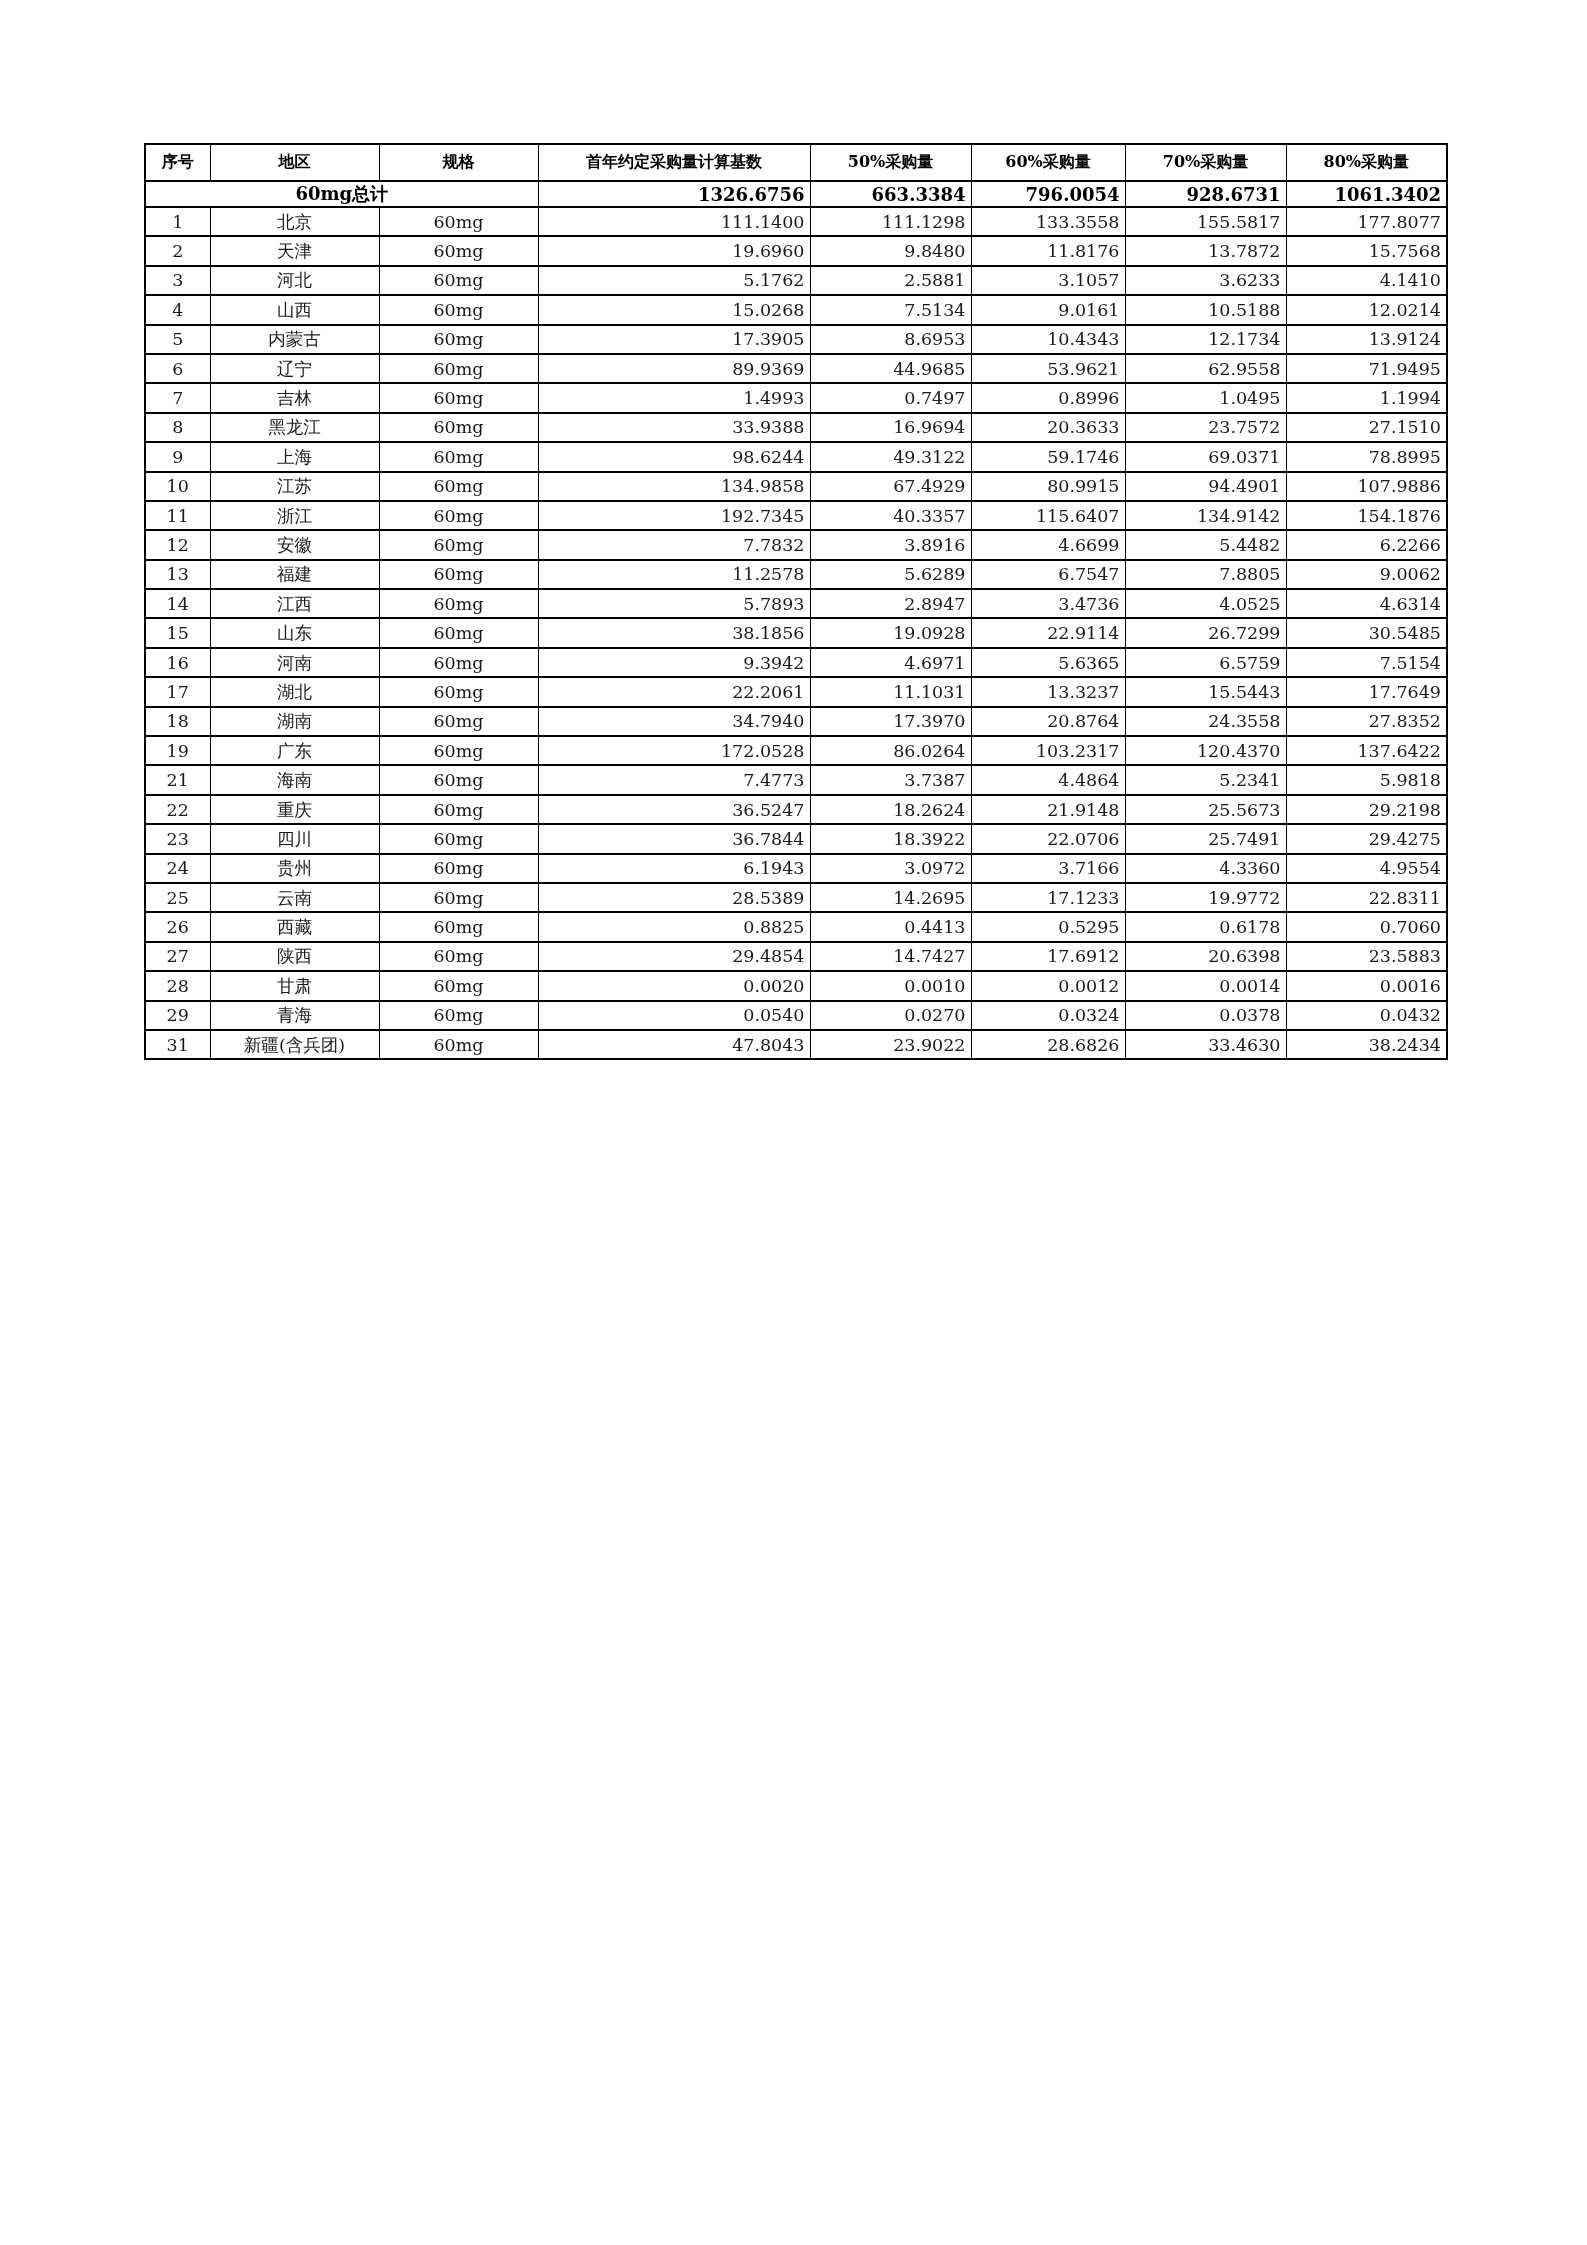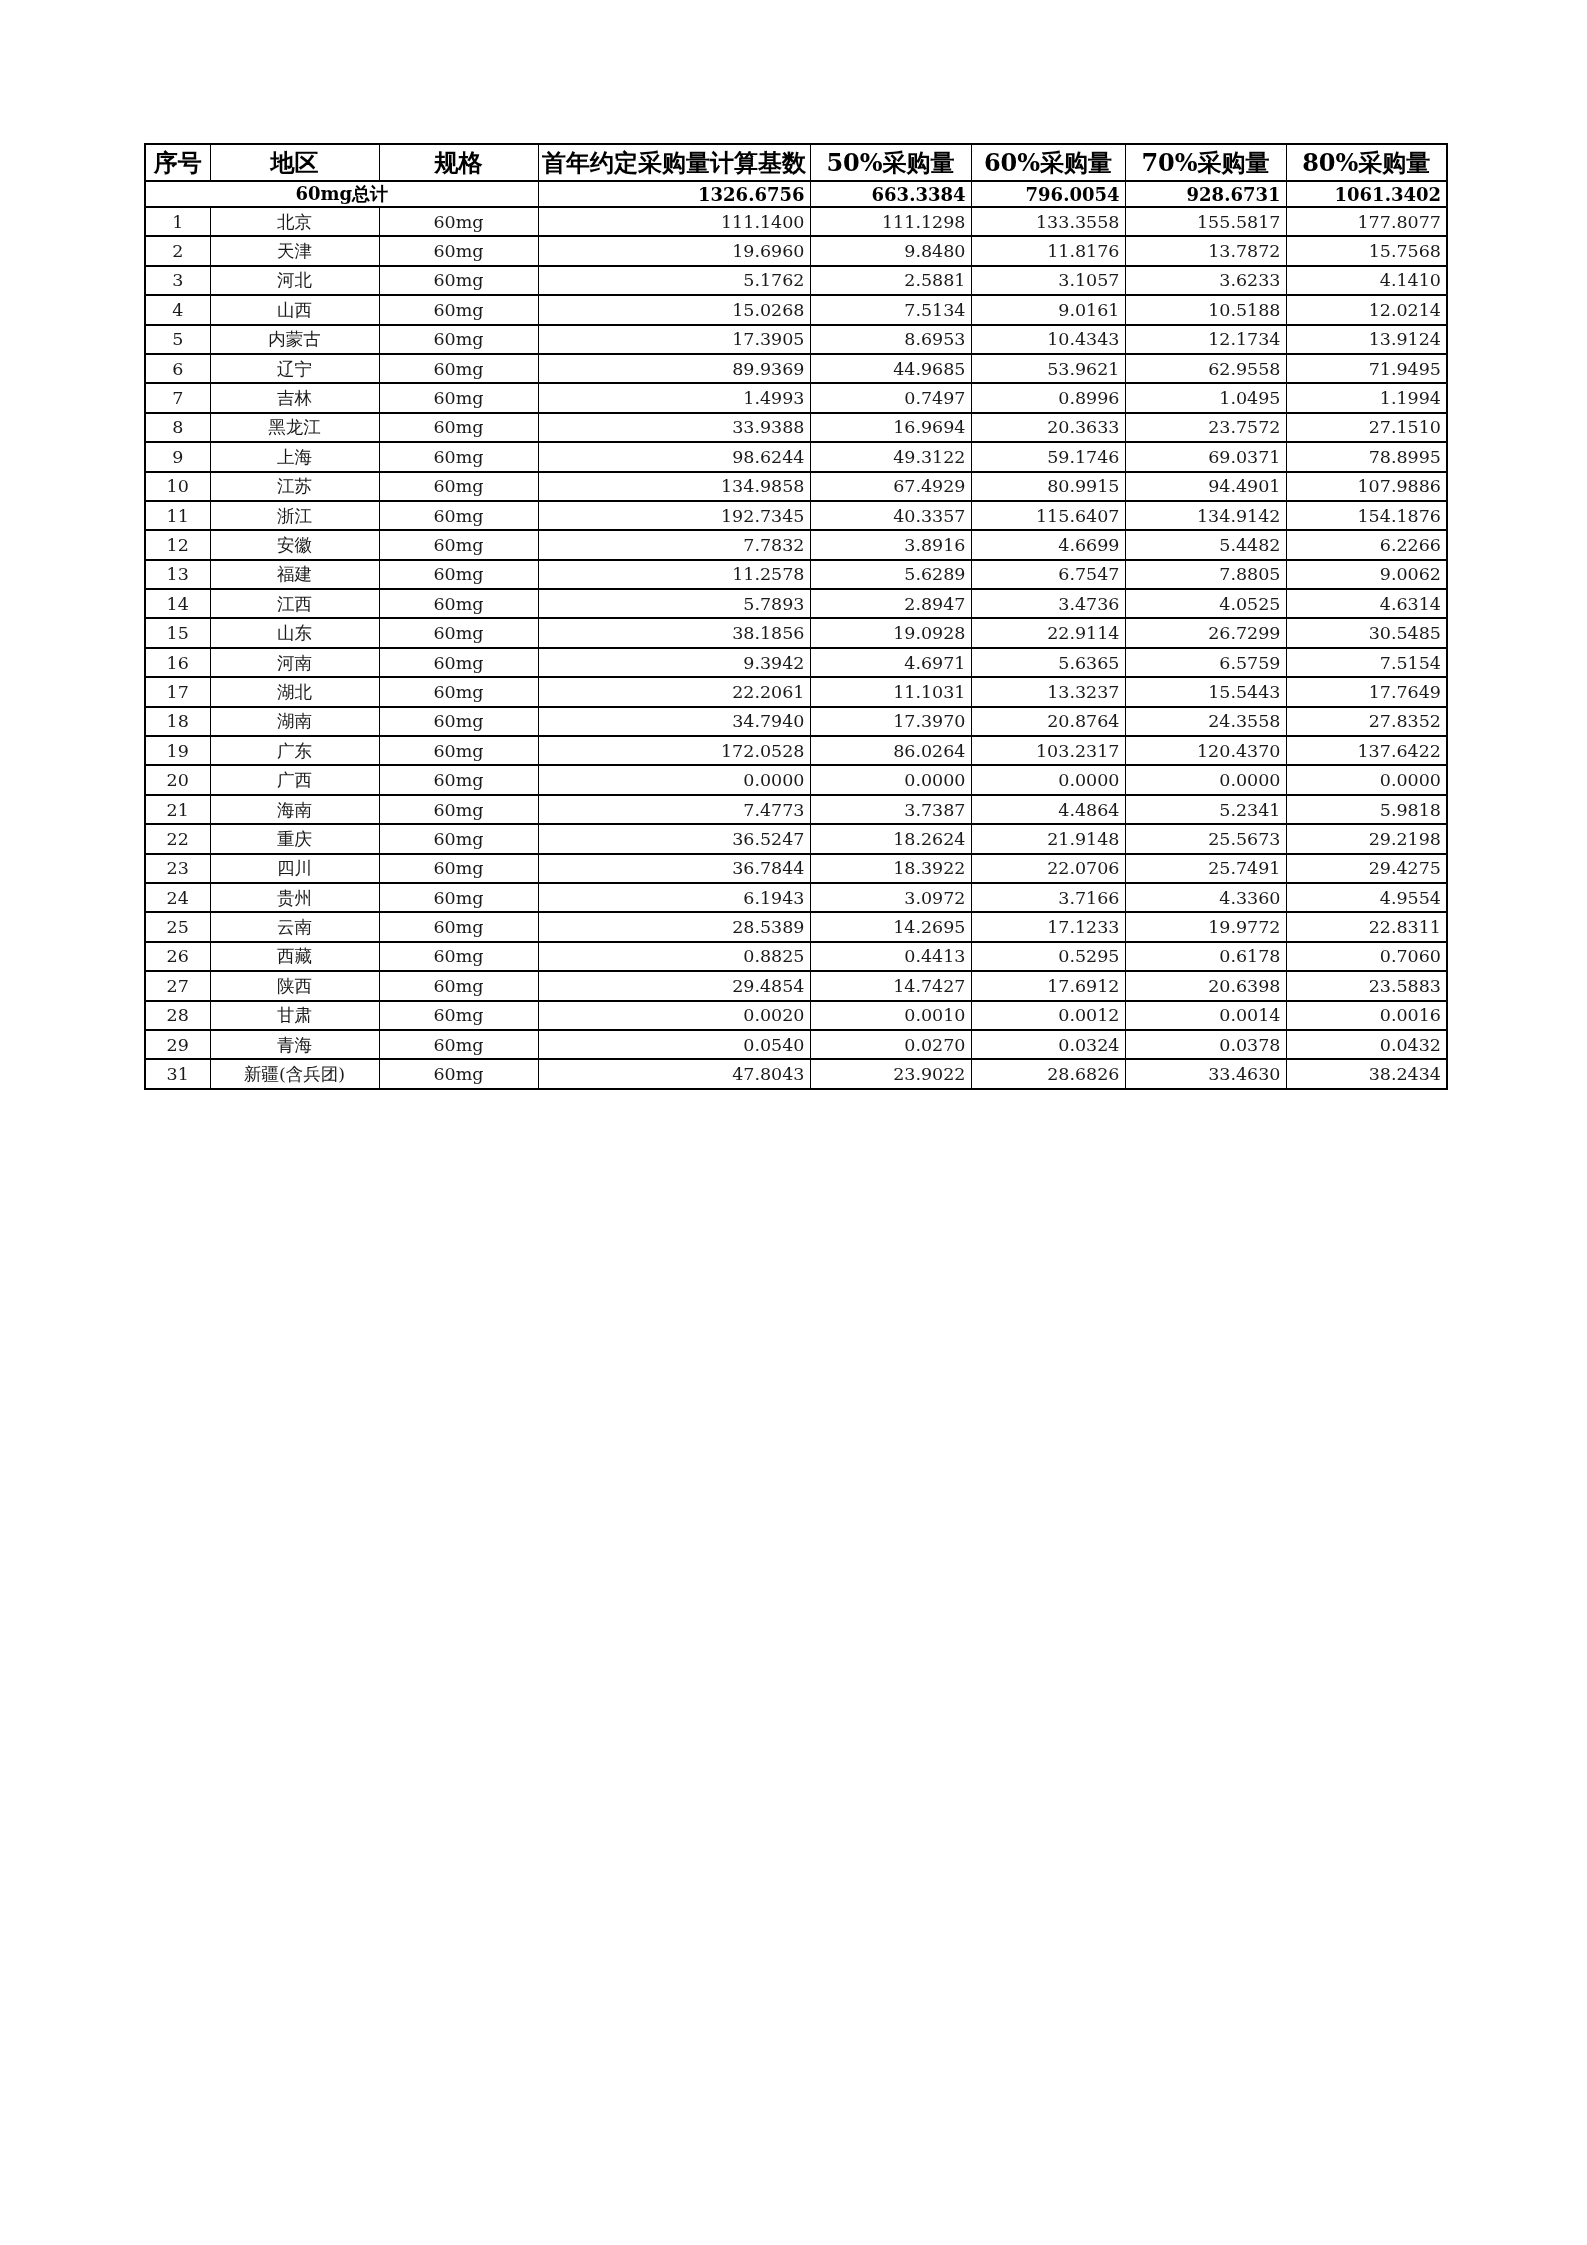--- a/index.html
+++ b/index.html
@@ -31,21 +31,21 @@
     border-right: 1.5px solid #000000;
     border-top: 2px solid #000000;
     border-bottom: 2px solid #000000;
     padding: 0;
     overflow: hidden;
     white-space: nowrap;
     box-sizing: border-box;
   }
   table.grid thead th {
     height: 37px;
-    font-size: 24px;
+    font-size: 16px;
     font-weight: bold;
     text-align: center;
     vertical-align: middle;
   }
   tr.total-row td {
     height: 15px;
     font-size: 18px;
     font-weight: bold;
     vertical-align: middle;
   }
@@ -282,30 +282,20 @@
             <td class="ctr">19</td>
             <td class="ctr">广东</td>
             <td class="ctr">60mg</td>
             <td class="num">172.0528</td>
             <td class="num">86.0264</td>
             <td class="num">103.2317</td>
             <td class="num">120.4370</td>
             <td class="num">137.6422</td>
           </tr>
           <tr>
-            <td class="ctr">20</td>
-            <td class="ctr">广西</td>
-            <td class="ctr">60mg</td>
-            <td class="num">0.0000</td>
-            <td class="num">0.0000</td>
-            <td class="num">0.0000</td>
-            <td class="num">0.0000</td>
-            <td class="num">0.0000</td>
-          </tr>
-          <tr>
             <td class="ctr">21</td>
             <td class="ctr">海南</td>
             <td class="ctr">60mg</td>
             <td class="num">7.4773</td>
             <td class="num">3.7387</td>
             <td class="num">4.4864</td>
             <td class="num">5.2341</td>
             <td class="num">5.9818</td>
           </tr>
           <tr>

